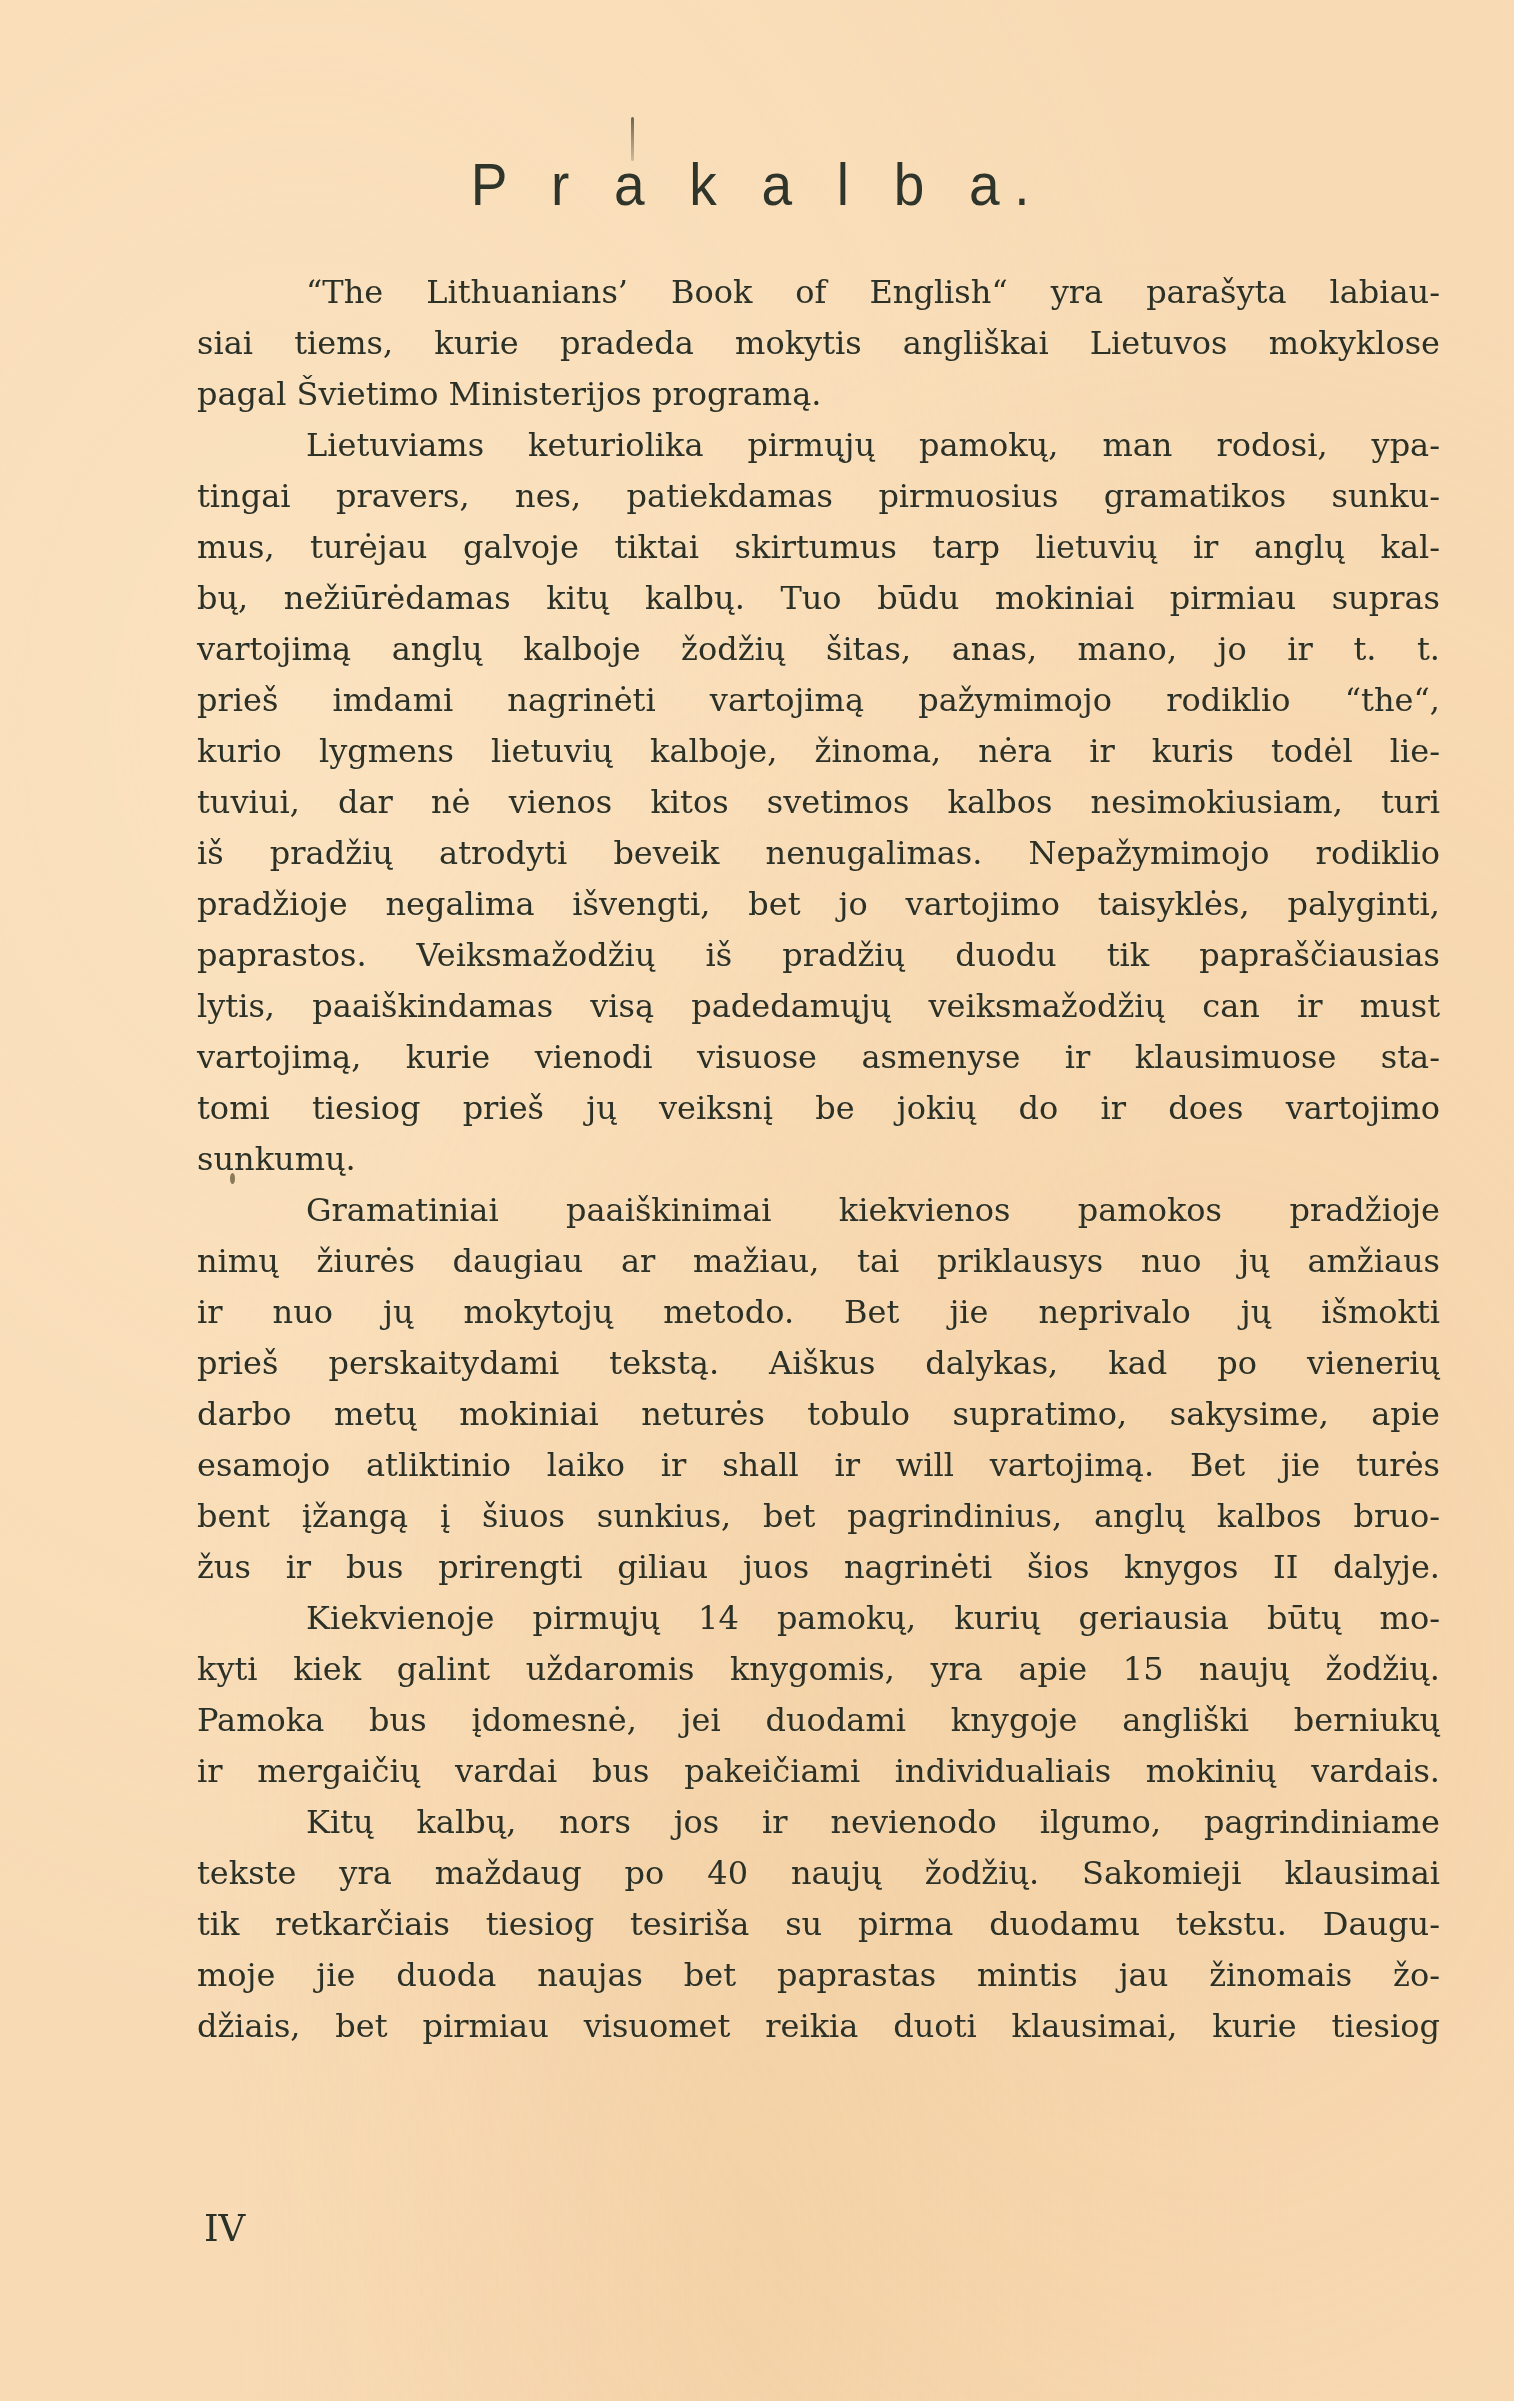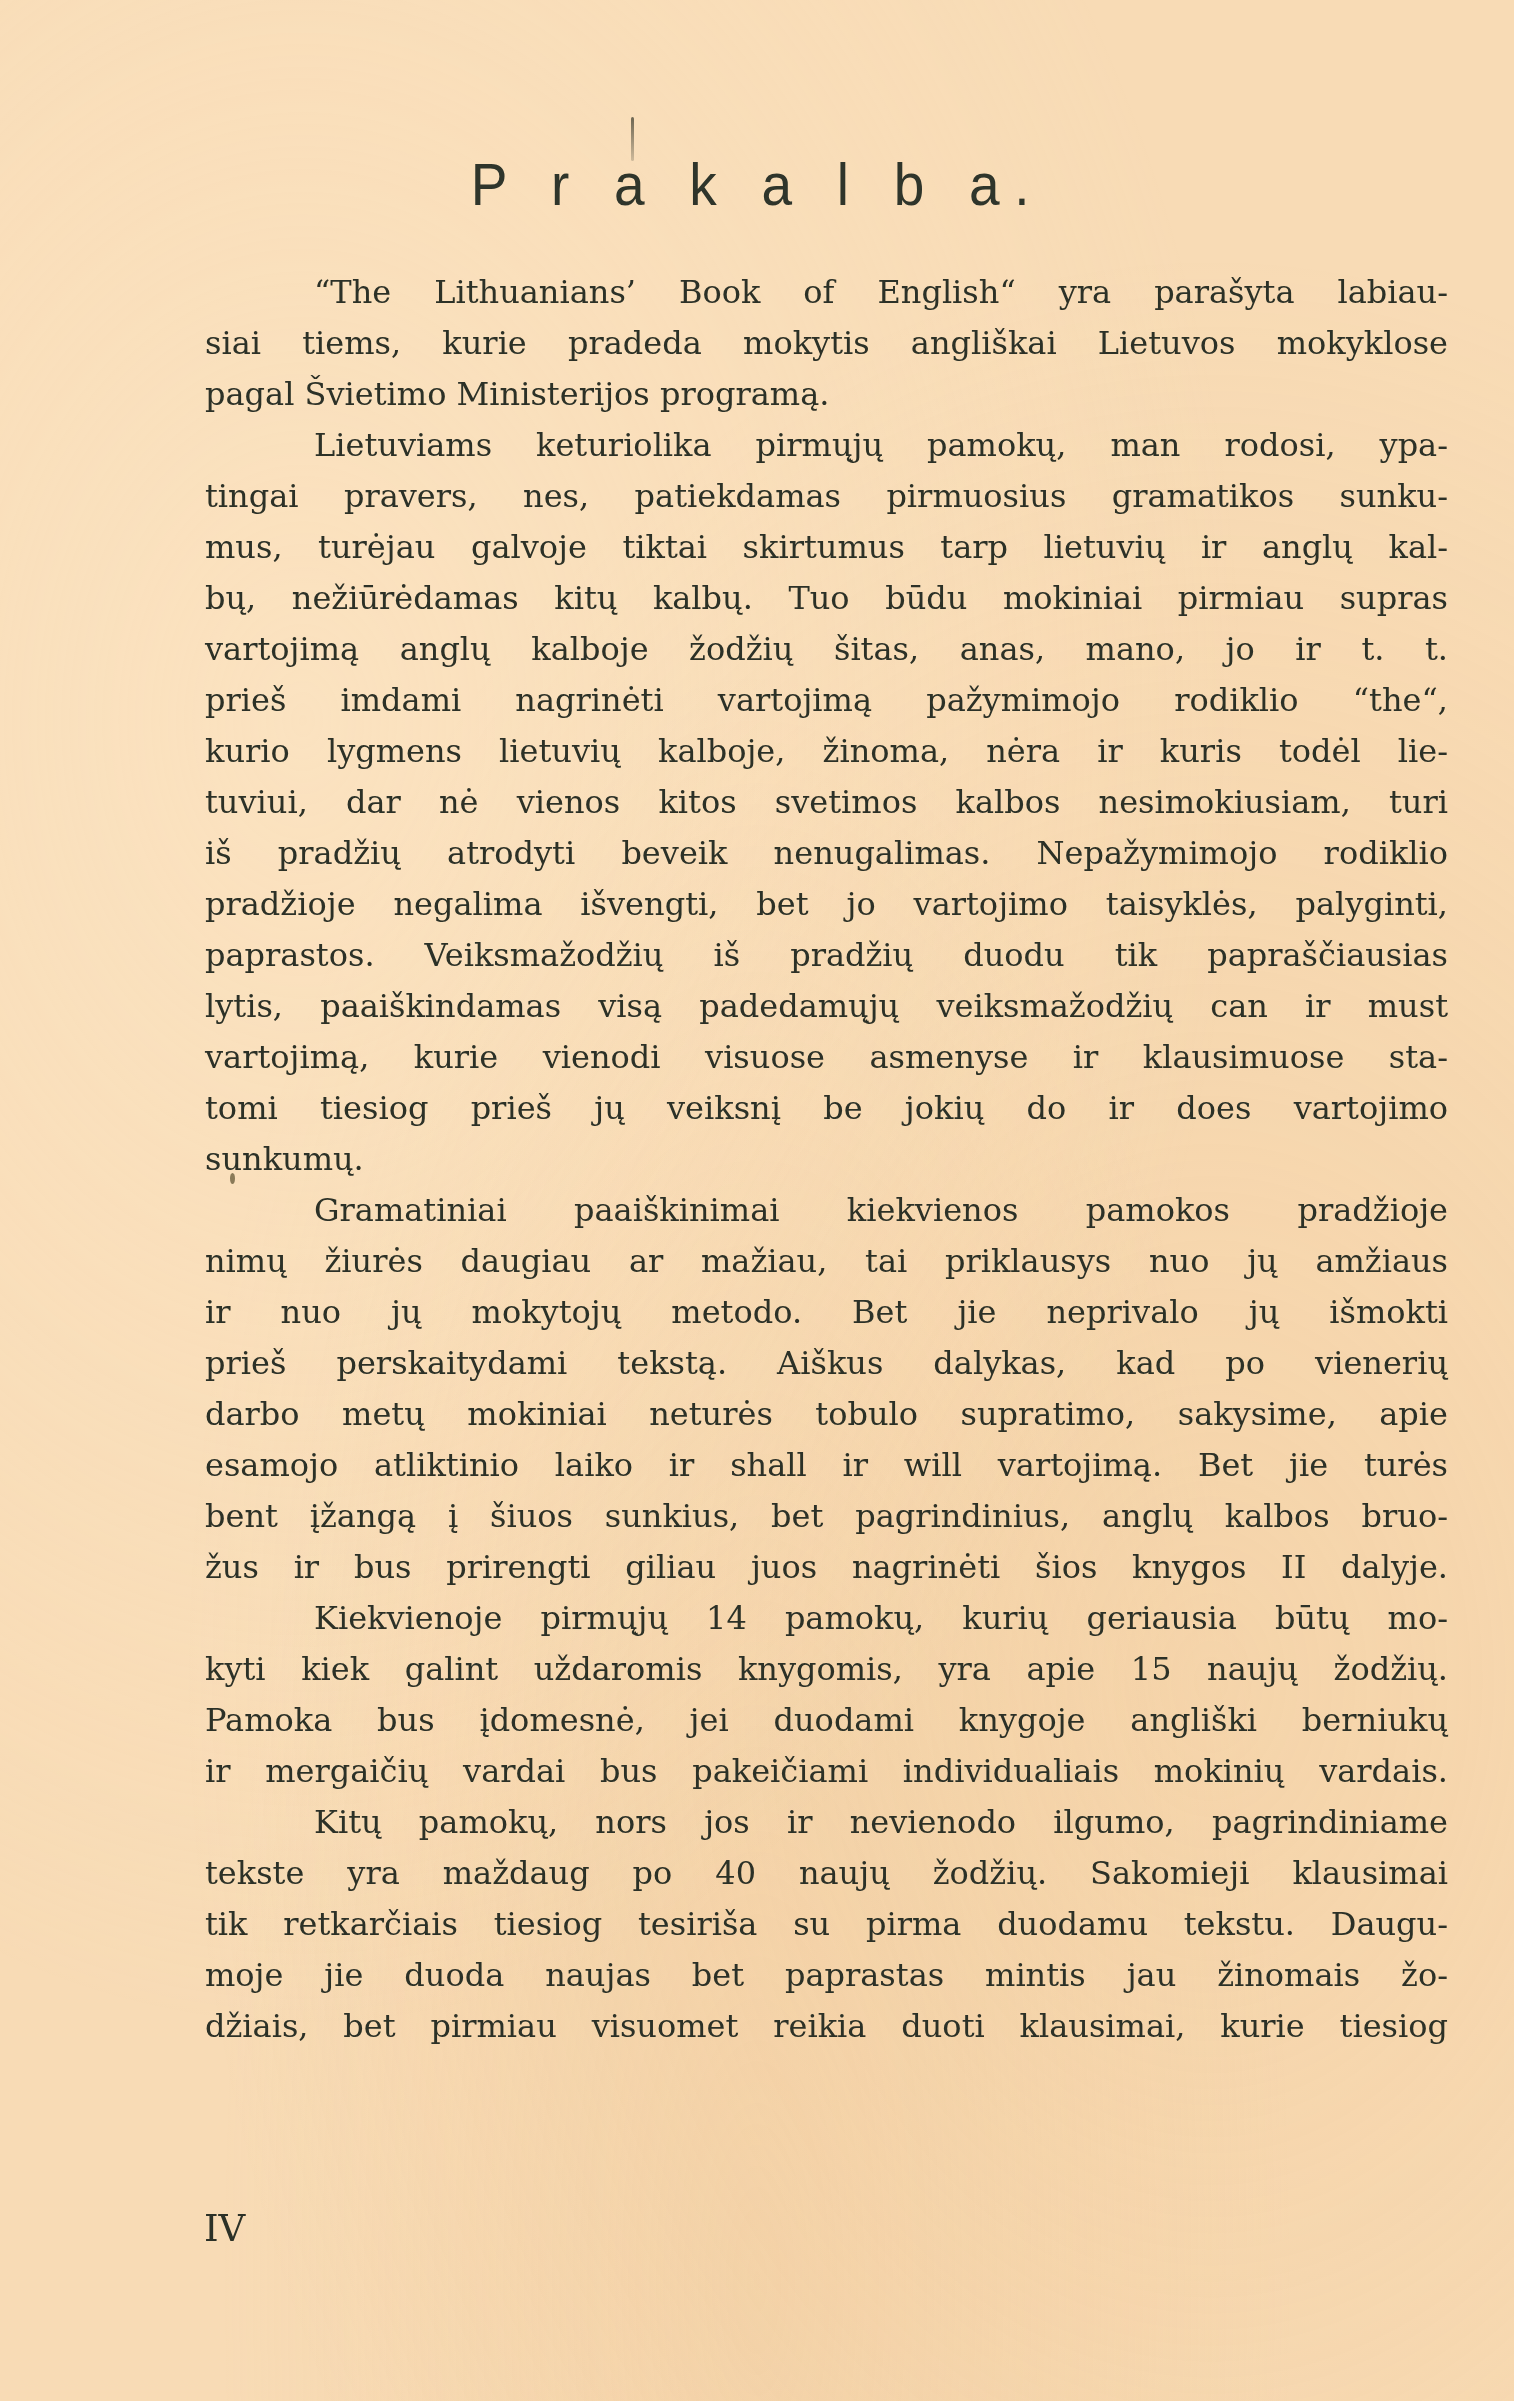--- a/index.html
+++ b/index.html
@@ -45,21 +45,20 @@
       width: 2.9px;
       height: 44px;
       background: linear-gradient(#6d6652, rgba(109,102,82,0.3));
       border-radius: 1.5px;
     }
     .body-text {
       position: absolute;
       left: 197px;
       top: 267px;
       width: 1243px;
-      margin-left: 8px;
     }
     .line {
       display: block;
       height: 51px;
       line-height: 51px;
       font-size: 32px;
       white-space: nowrap;
       text-align: justify;
       text-align-last: justify;
       overflow: visible;
@@ -134,21 +133,21 @@
     </div>
 
     <div>
       <span class="line indent">Kiekvienoje pirmųjų 14 pamokų, kurių geriausia būtų mo-</span>
       <span class="line">kyti kiek galint uždaromis knygomis, yra apie 15 naujų žodžių.</span>
       <span class="line">Pamoka bus įdomesnė, jei duodami knygoje angliški berniukų</span>
       <span class="line">ir mergaičių vardai bus pakeičiami individualiais mokinių vardais.</span>
     </div>
 
     <div>
-      <span class="line indent">Kitų pamokų, nors jos ir nevienodo ilgumo, pagrindiniame</span>
+      <span class="line indent">Kitų kalbų, nors jos ir nevienodo ilgumo, pagrindiniame</span>
       <span class="line">tekste yra maždaug po 40 naujų žodžių. Sakomieji klausimai</span>
       <span class="line">tik retkarčiais tiesiog tesiriša su pirma duodamu tekstu. Daugu-</span>
       <span class="line">moje jie duoda naujas bet paprastas mintis jau žinomais žo-</span>
       <span class="line">džiais, bet pirmiau visuomet reikia duoti klausimai, kurie tiesiog</span>
     </div>
 
   </div>
 
   <div class="speck" style="left:230px;top:1173px;width:4.9px;height:10.8px;"></div>
 

